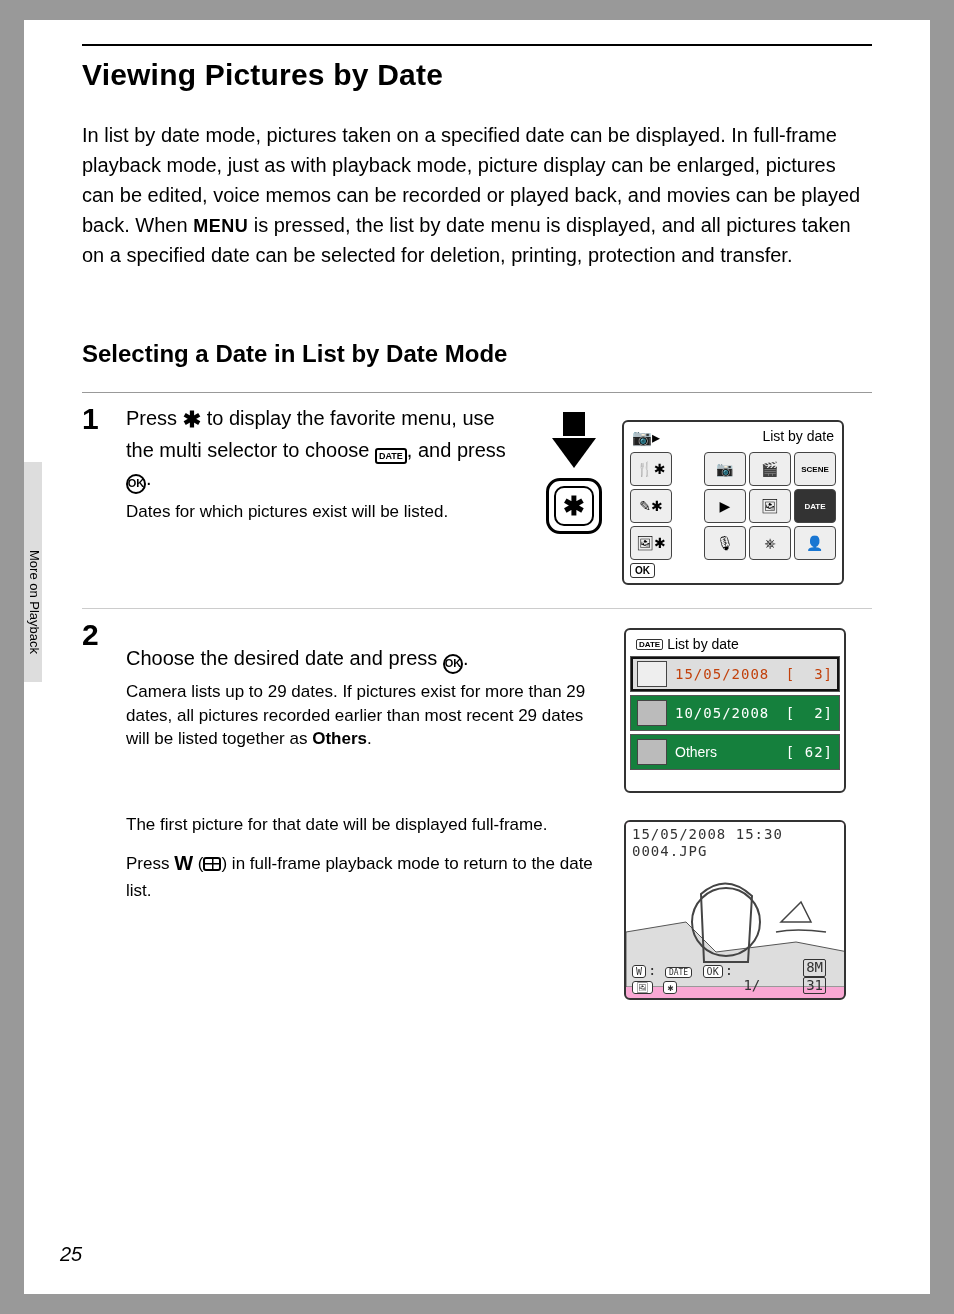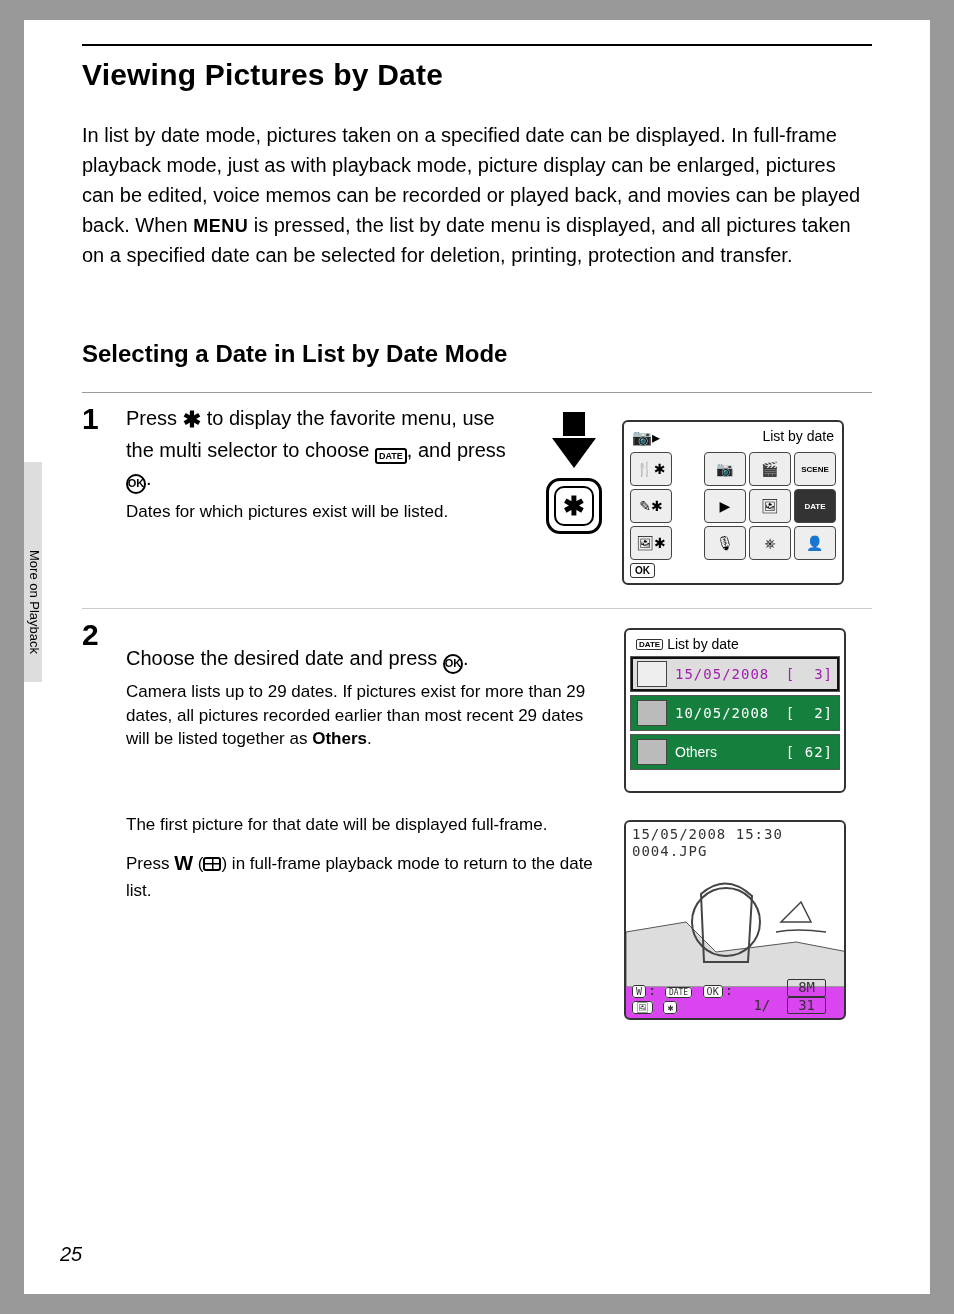--- a/index.html
+++ b/index.html
@@ -269,39 +269,39 @@
     grid-template-columns: 38px 1fr auto;
     align-items:center;
     padding: 0 6px;
     font-size: 14px;
     letter-spacing: 1px;
     font-family: monospace;
   }
   .scr2-row.sel {
     box-shadow: 0 0 0 2px #111 inset;
     background:#ddd;
-    color:#a21caf;
+    color:#c2410c;
   }
   .scr2-thumb {
     width:30px;height:26px;background:#bbb;border:1px solid #444;
   }
   .scr2-row.sel .scr2-thumb { background:#eee; }
   .scr2-cnt { font-family:monospace; }
   .scr2-cnt .br { font-weight:400; }
 
   
   .screen3 {
     position: absolute;
     left: 600px;
     top: 800px;
     width: 222px;
-    height: 200px;
+    height: 180px;
     border: 2px solid #333;
     border-radius: 6px;
-    background: #d946ef;
+    background: #f9a8d4;
     overflow:hidden;
     font-size: 13px;
   }
   .scr3-overlay {
     position:absolute; left:6px; top:4px;
     font-family: monospace;
     font-size: 14px;
     letter-spacing: 1px;
     color:#333;
     text-shadow: 0 0 2px #fff,0 0 2px #fff,0 0 2px #fff,0 0 2px #fff;
@@ -312,21 +312,21 @@
     display:flex; justify-content:space-between; align-items:flex-end;
     font-family:monospace;
     font-size:14px;
     color:#333;
   }
   .scr3-bottom .pill {
     border:1px solid #333; border-radius:3px; padding:0 3px; font-size:10px; background:#fff;
     margin-right:2px;
   }
   .scr3-rt { text-align:right; line-height:1.1; }
-  .scr3-rt .sz { border:1px solid #333; border-radius:2px; padding:0 10px; display:inline-block; }
+  .scr3-rt .sz { border:1px solid #333; border-radius:2px; padding:0 2px; display:inline-block;margin-left:26px; }
 
   
   .side-tab {
     position:absolute;
     left:0; top:442px;
     width:18px; height:220px;
     background:#ddd;
     writing-mode: vertical-rl;
     font-size: 13px;
     text-align:center;

